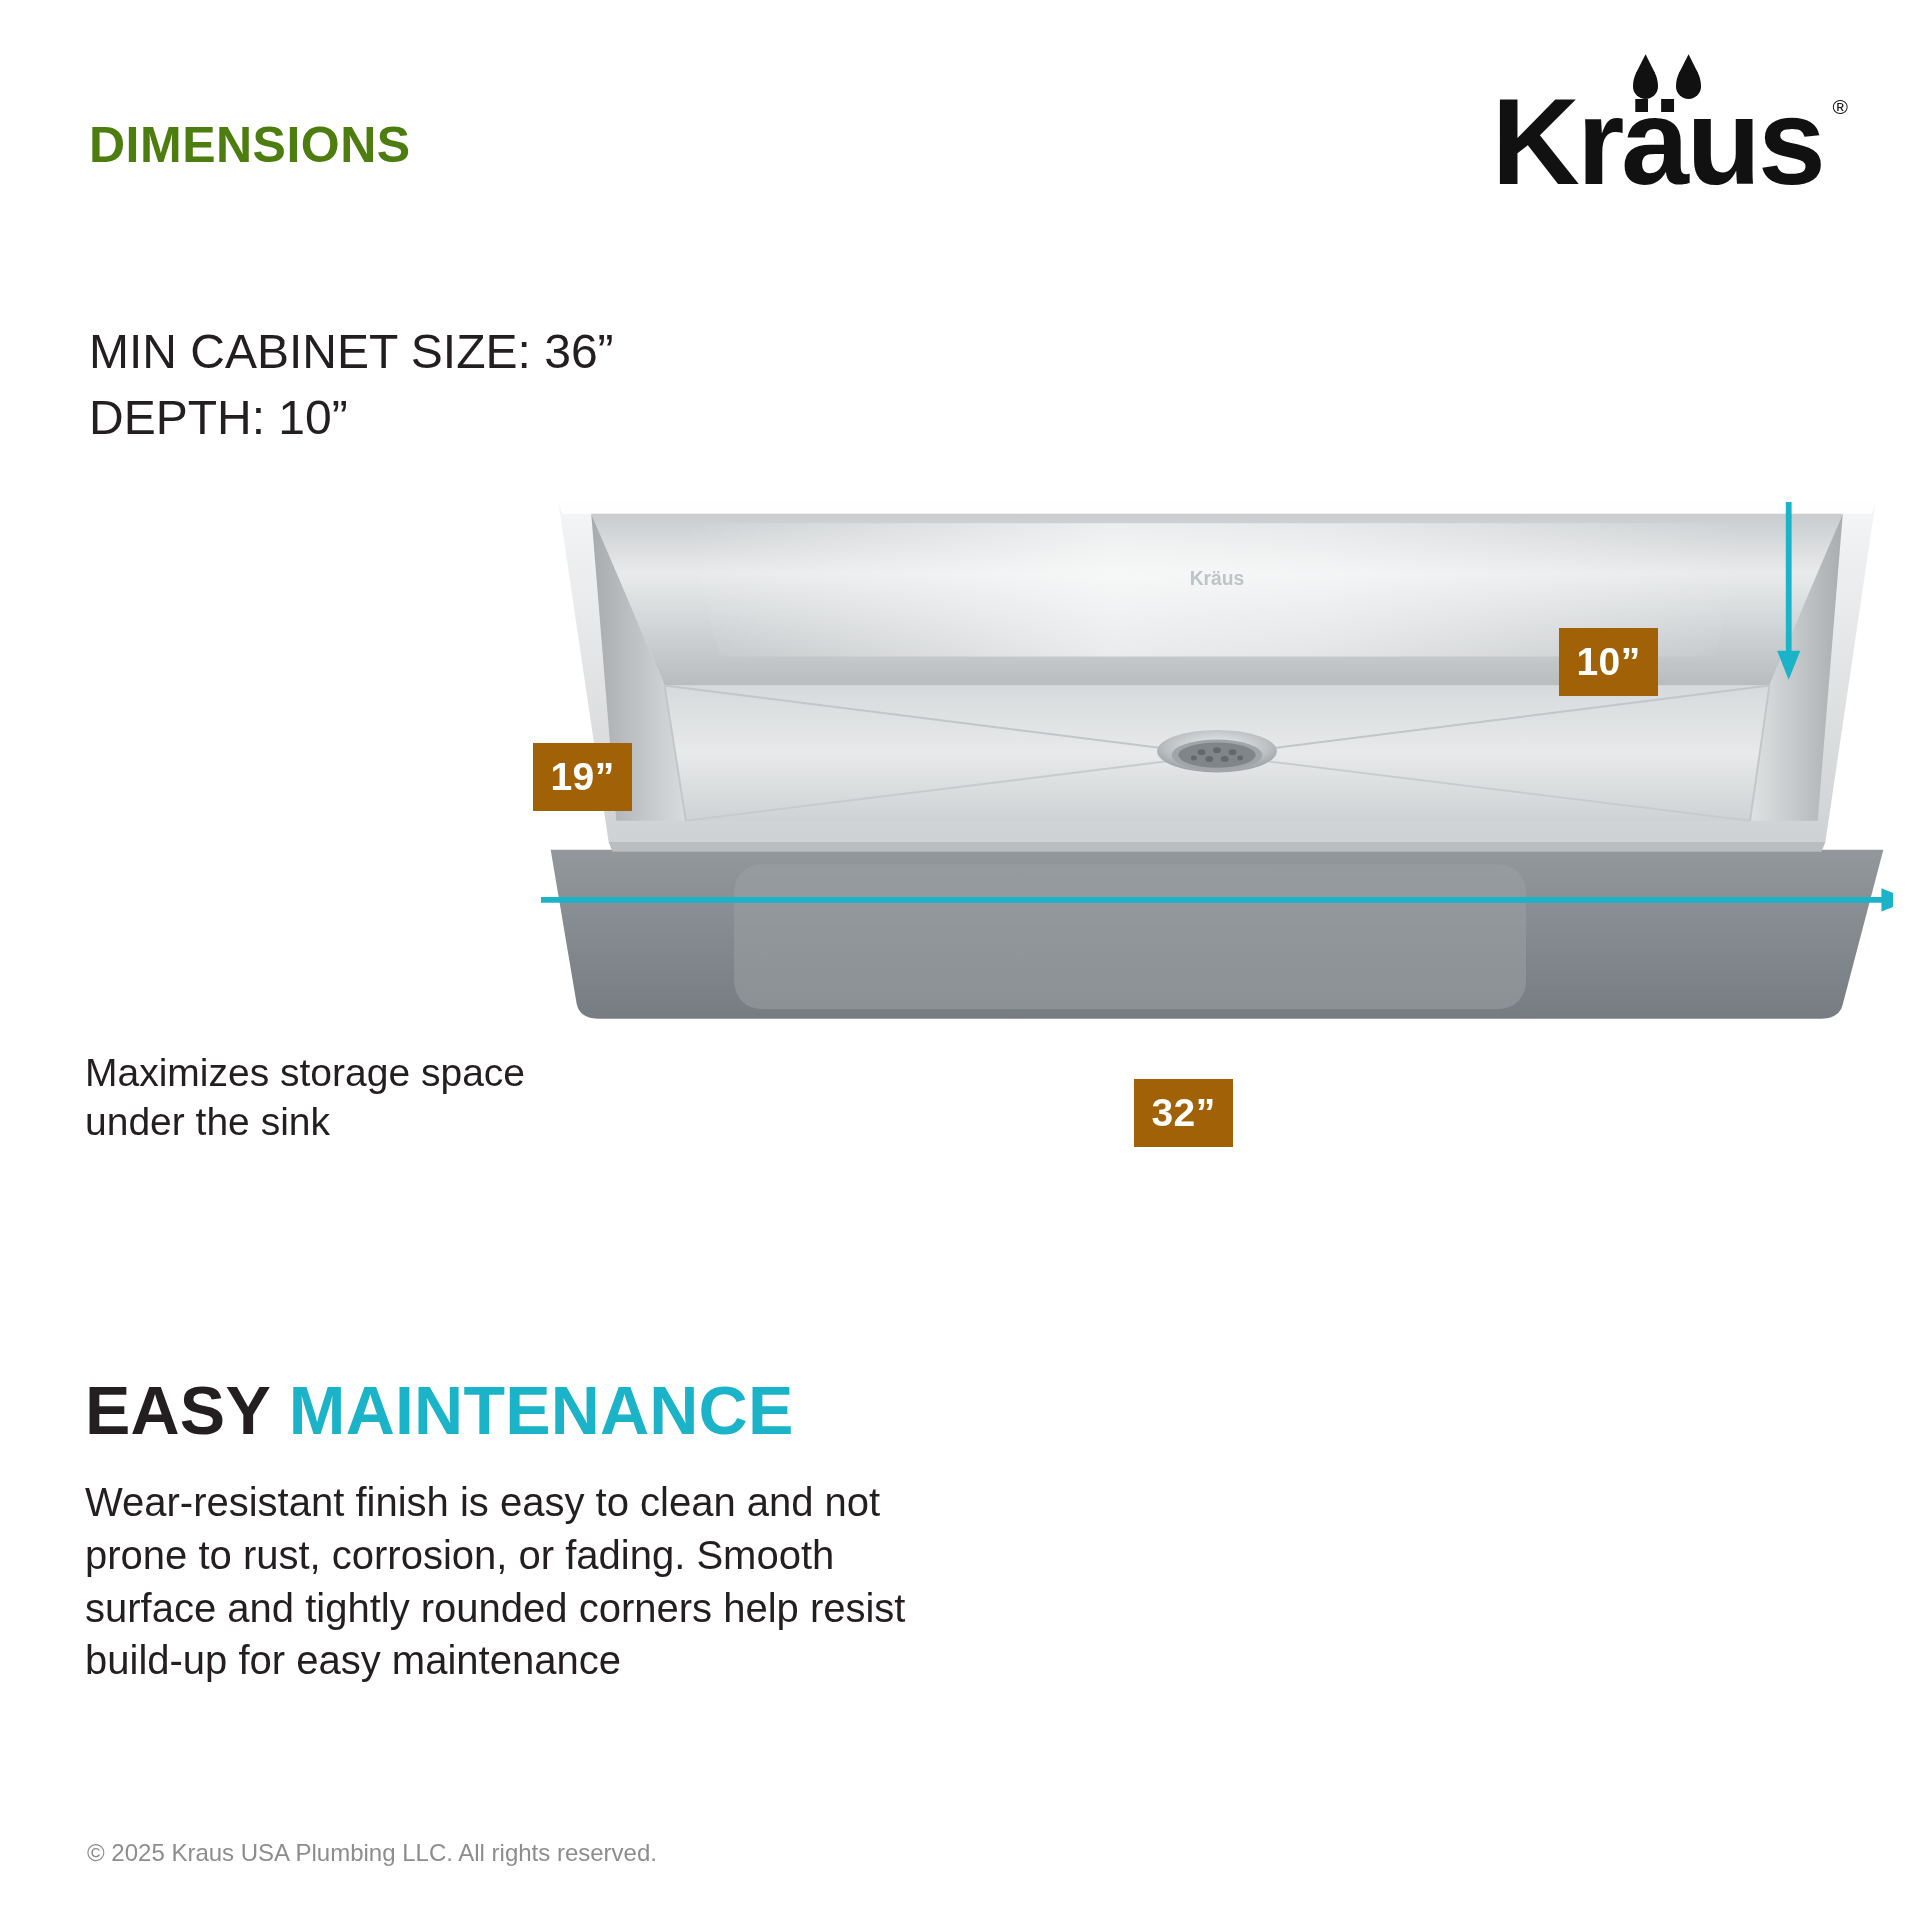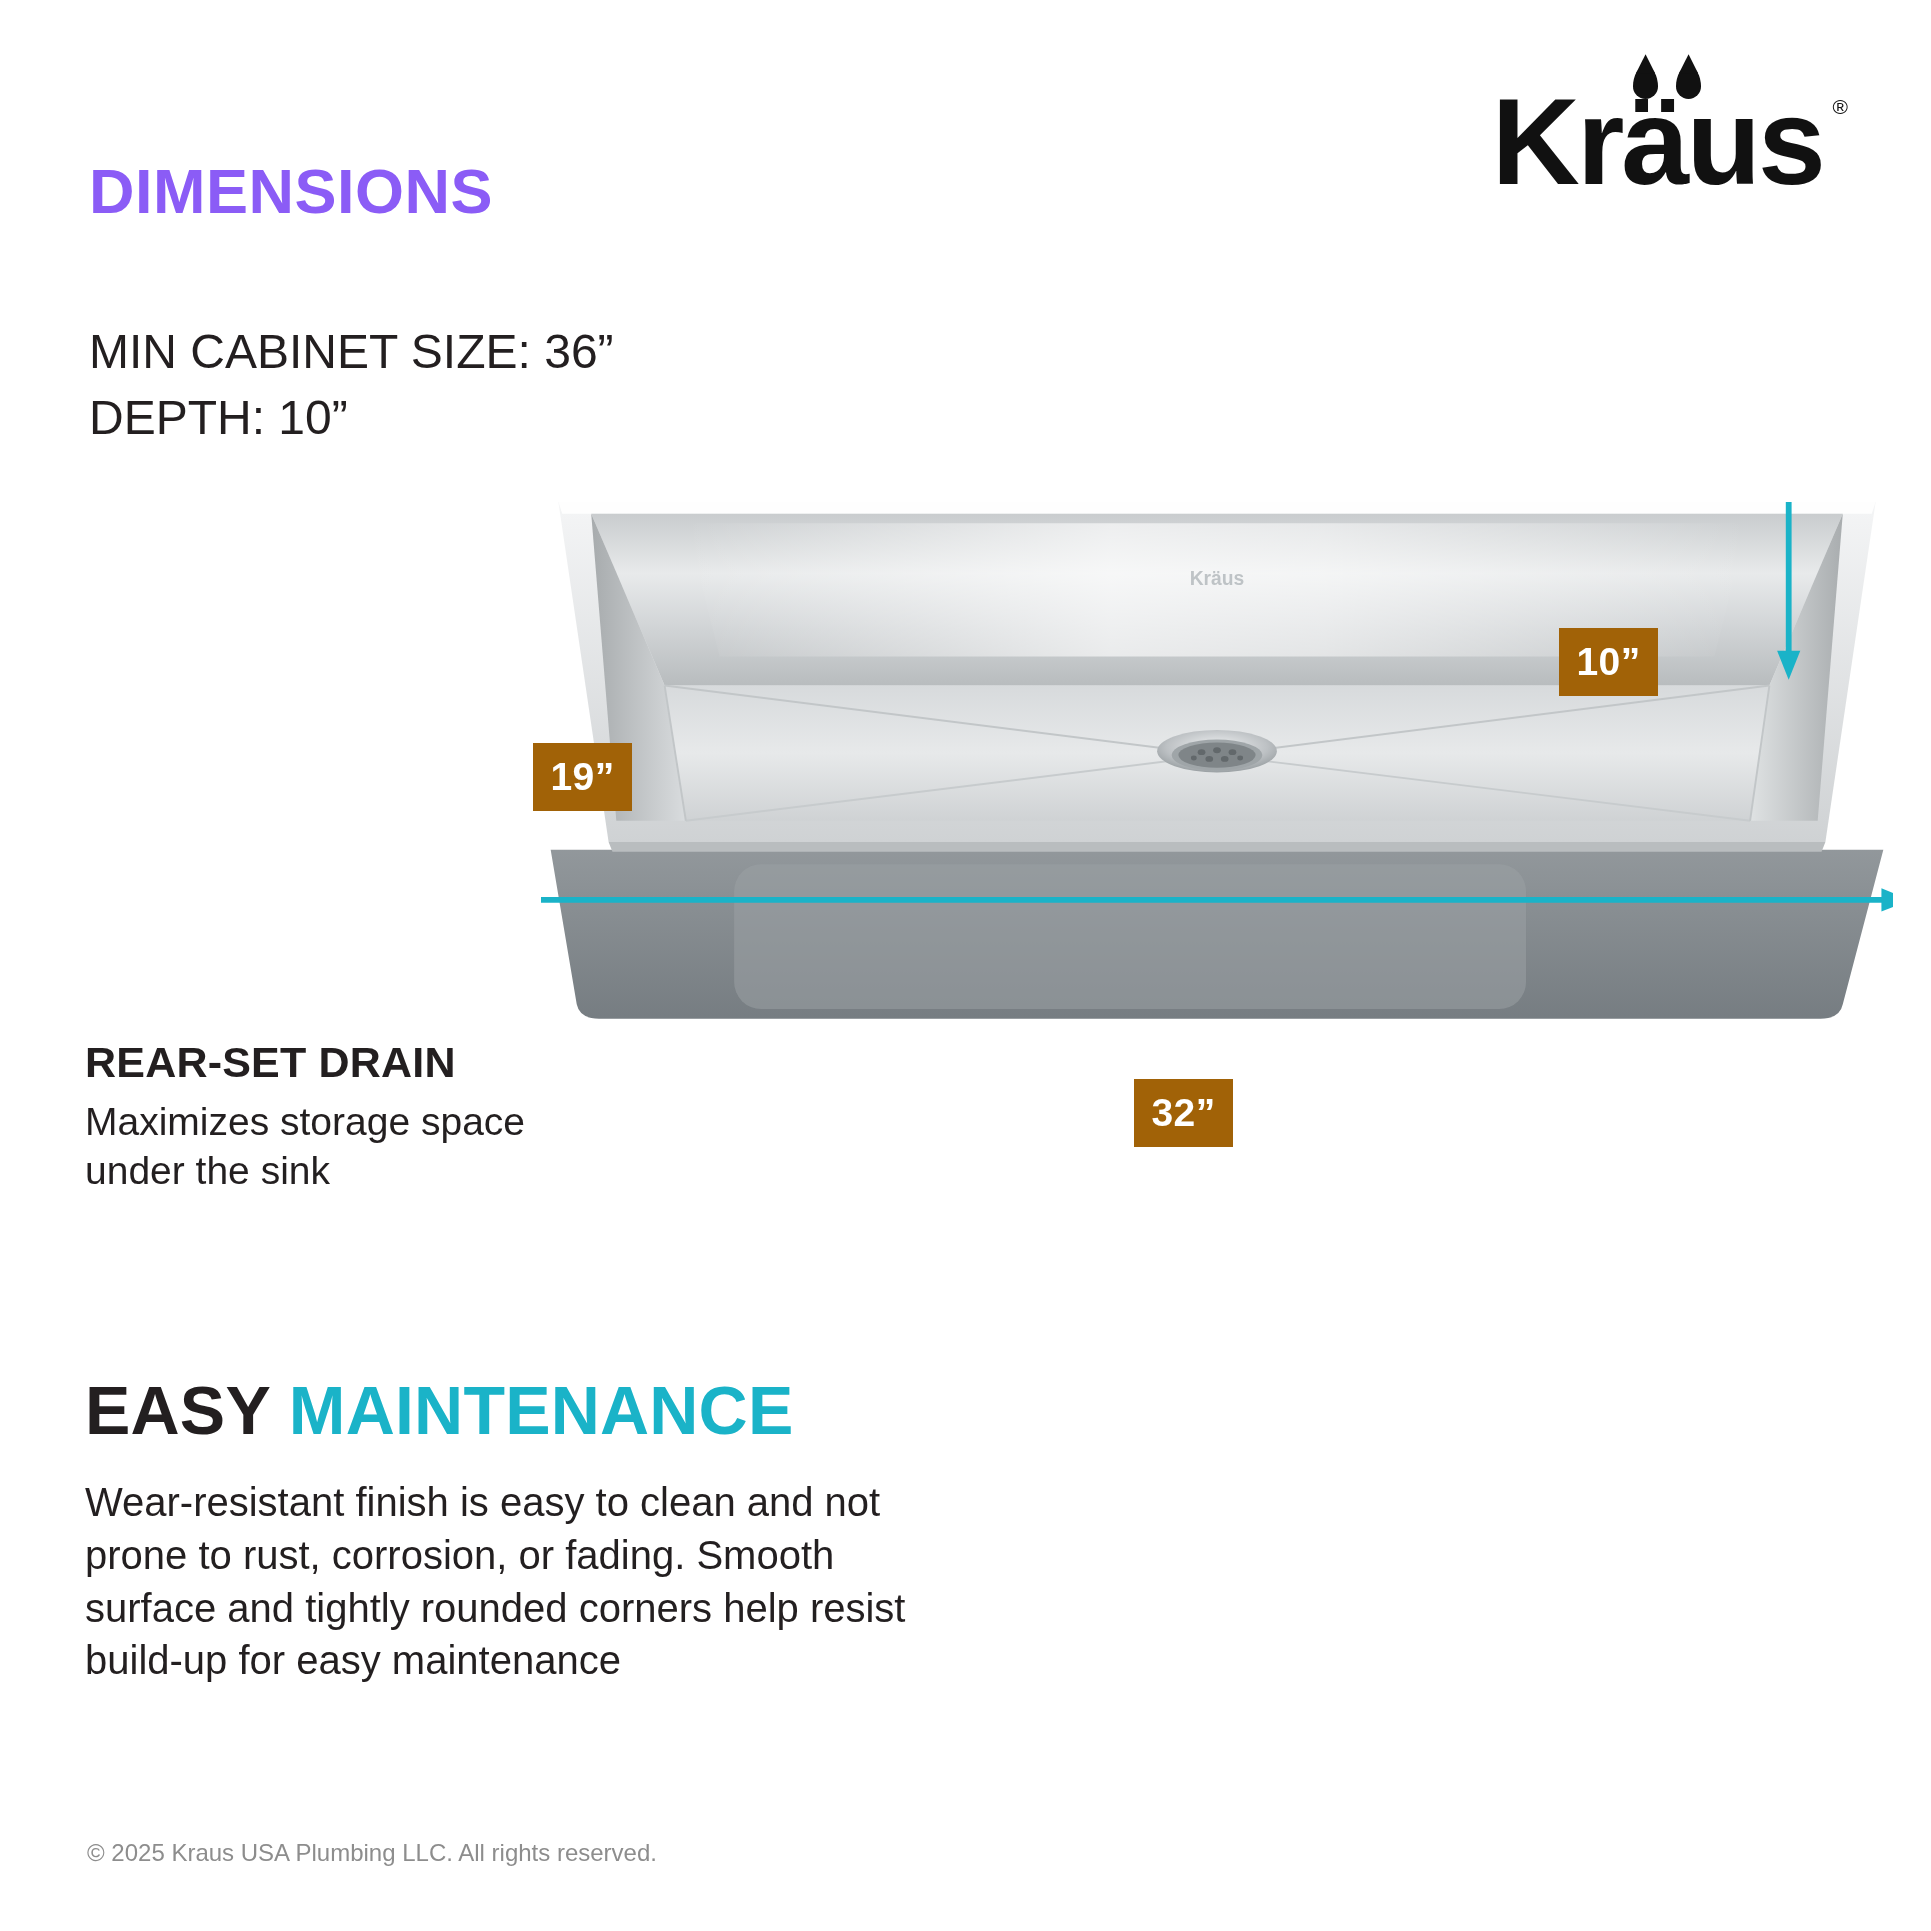--- a/index.html
+++ b/index.html
@@ -14,25 +14,24 @@
     color: #231f20;
     position: relative;
     overflow: hidden;
   }
 
   
   .page-title {
     position: absolute;
     left: 89px;
     top: 116px;
-    font-size: 63px;
+    font-size: 50px;
     font-weight: bold;
     letter-spacing: 0.5px;
-    color: #8b5cf6;
-    margin-top: 39px;
+    color: #4d7c0f;
   }
 
   
   .brand {
     position: absolute;
     right: 83px;
     top: 60px;
     width: 454px;
     height: 145px;
   }
@@ -273,21 +272,20 @@
     <polygon points="-60,412 -30,400 -30,424" fill="#1ab3c8"></polygon>
     <polygon points="1418,412 1388,400 1388,424" fill="#1ab3c8"></polygon>
   </svg>
 </div>
 
 <div class="dim-chip chip-19">19”</div>
 <div class="dim-chip chip-10">10”</div>
 <div class="dim-chip chip-32">32”</div>
 
 <div class="feature-rear">
-  <div class="f-title">REAR-SET DRAIN</div>
   <div class="f-body">Maximizes storage space under the sink</div>
 </div>
 
 <div class="feature-easy">
   <div class="easy-title">
     <span class="dark">EASY</span>
     <span class="teal">MAINTENANCE</span>
   </div>
   <div class="easy-body">Wear-resistant finish is easy to clean and not prone to rust, corrosion, or fading. Smooth surface and tightly rounded corners help resist build-up for easy maintenance</div>
 </div>

